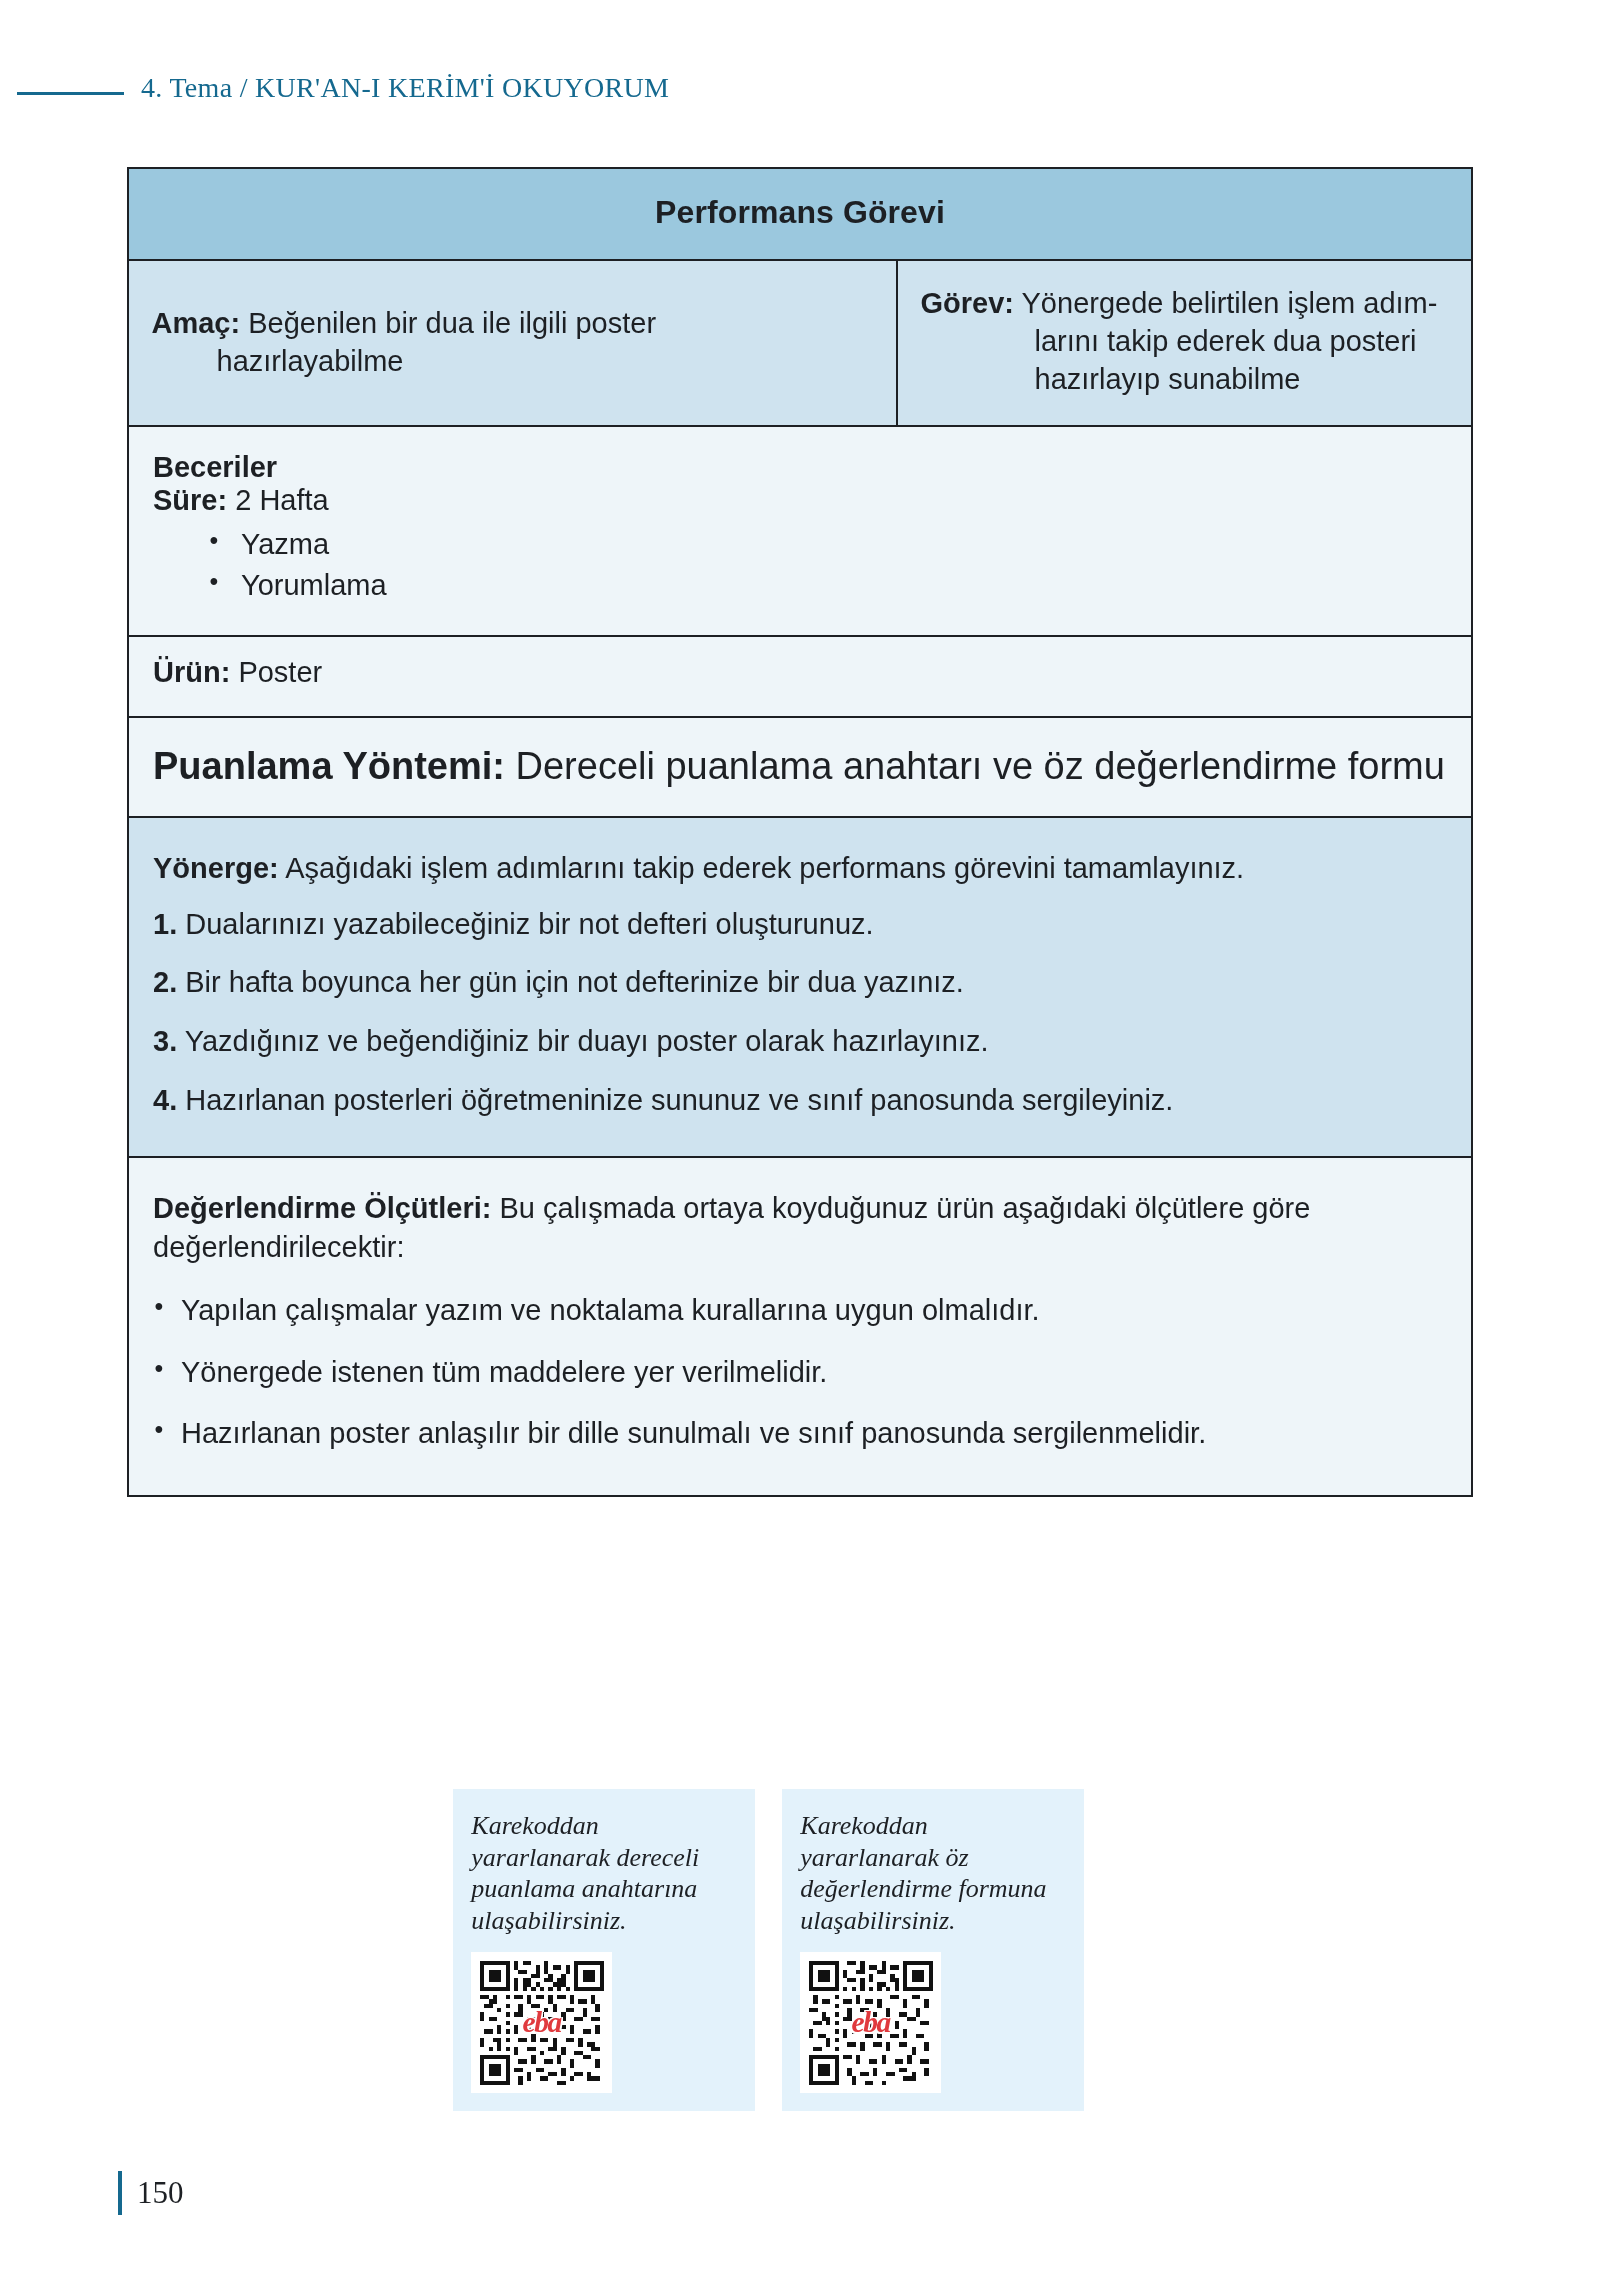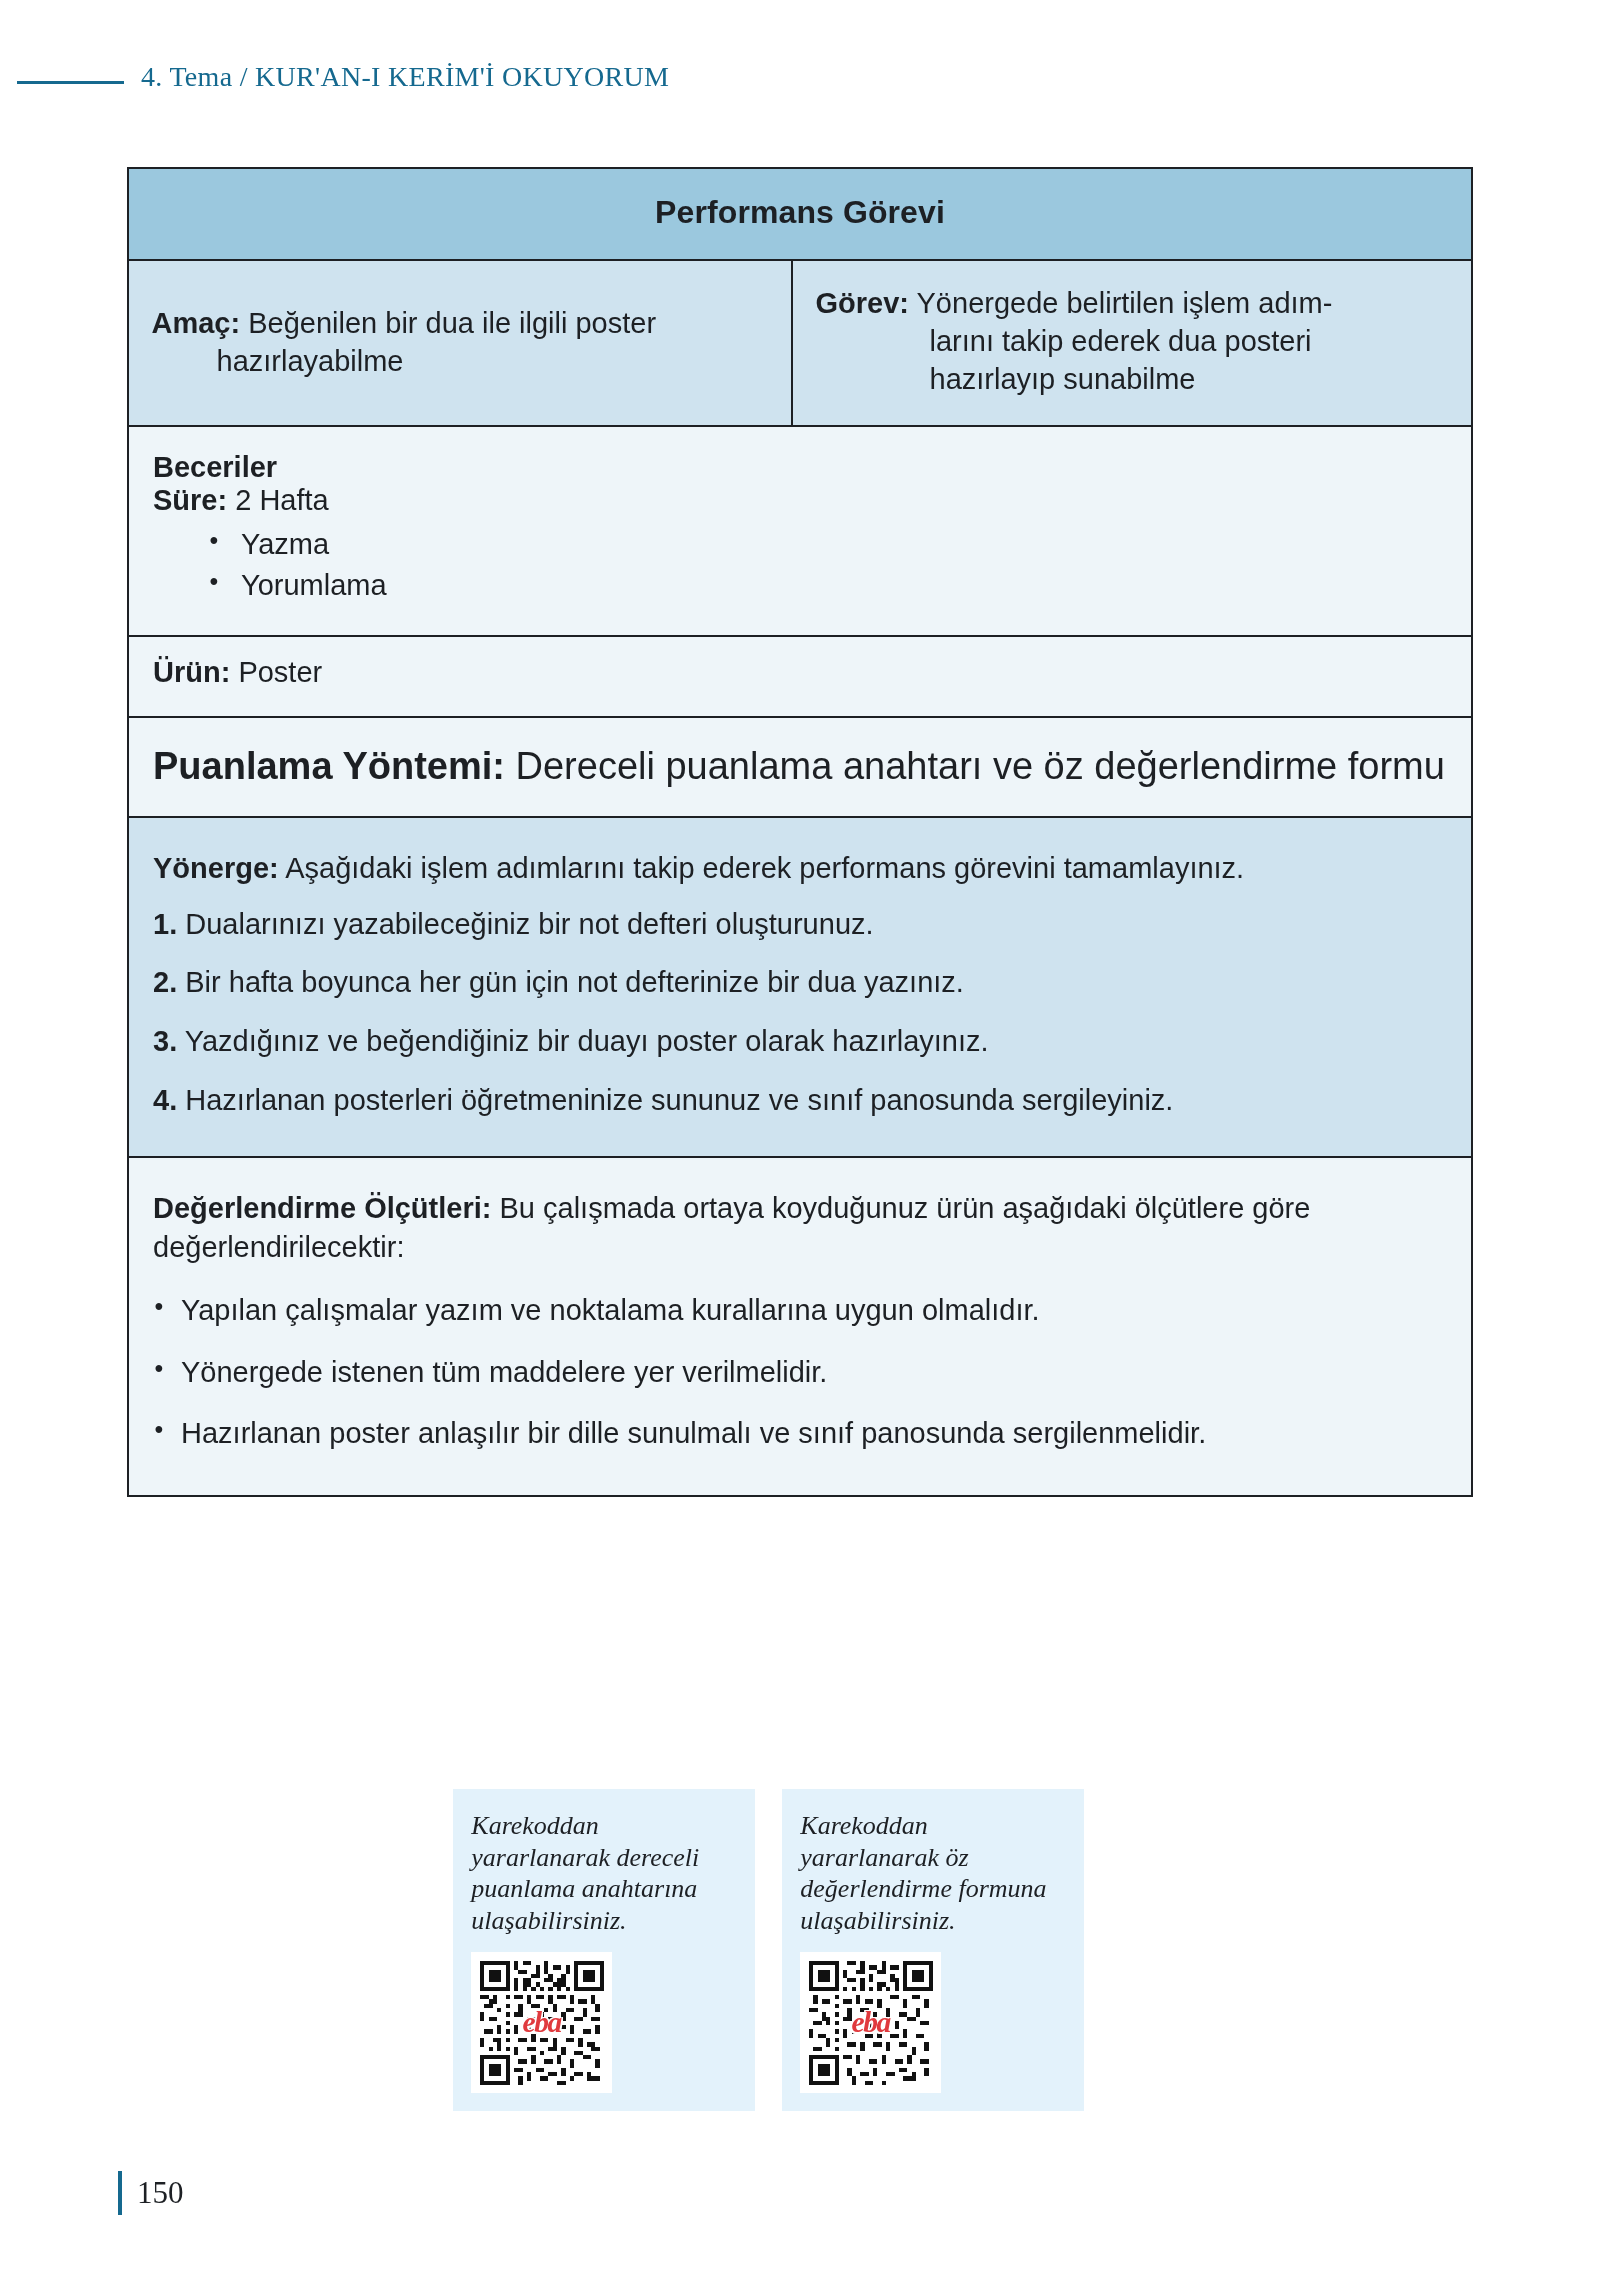--- a/index.html
+++ b/index.html
@@ -15,21 +15,21 @@
     position: relative;
     width: 1620px;
     height: 2284px;
     background: #ffffff;
     overflow: hidden;
   }
 
   
   .header {
     position: absolute;
-    top: 56px;
+    top: 67px;
     left: 0;
     width: 1620px;
     height: 42px;
     display: flex;
     align-items: center;
     text-align: right;
   }
   .header-rule {
     width: 107px;
     height: 3.5px;
@@ -74,21 +74,21 @@
     letter-spacing: 0.1px;
   }
 
   
   .row-split {
     display: flex;
     background: #cfe3ef;
     align-items: stretch;
   }
   .cell-amac {
-    width: 664px;
+    width: 769px;
     border-right: 2.1px solid #1d2024;
     padding: 29.5px 22.5px 31px 22.5px;
     display: flex;
     align-items: center;
   }
   .cell-gorev {
     flex: 1;
     padding: 22.5px 21px 27px 22.5px;
   }
   .cell-amac p,

